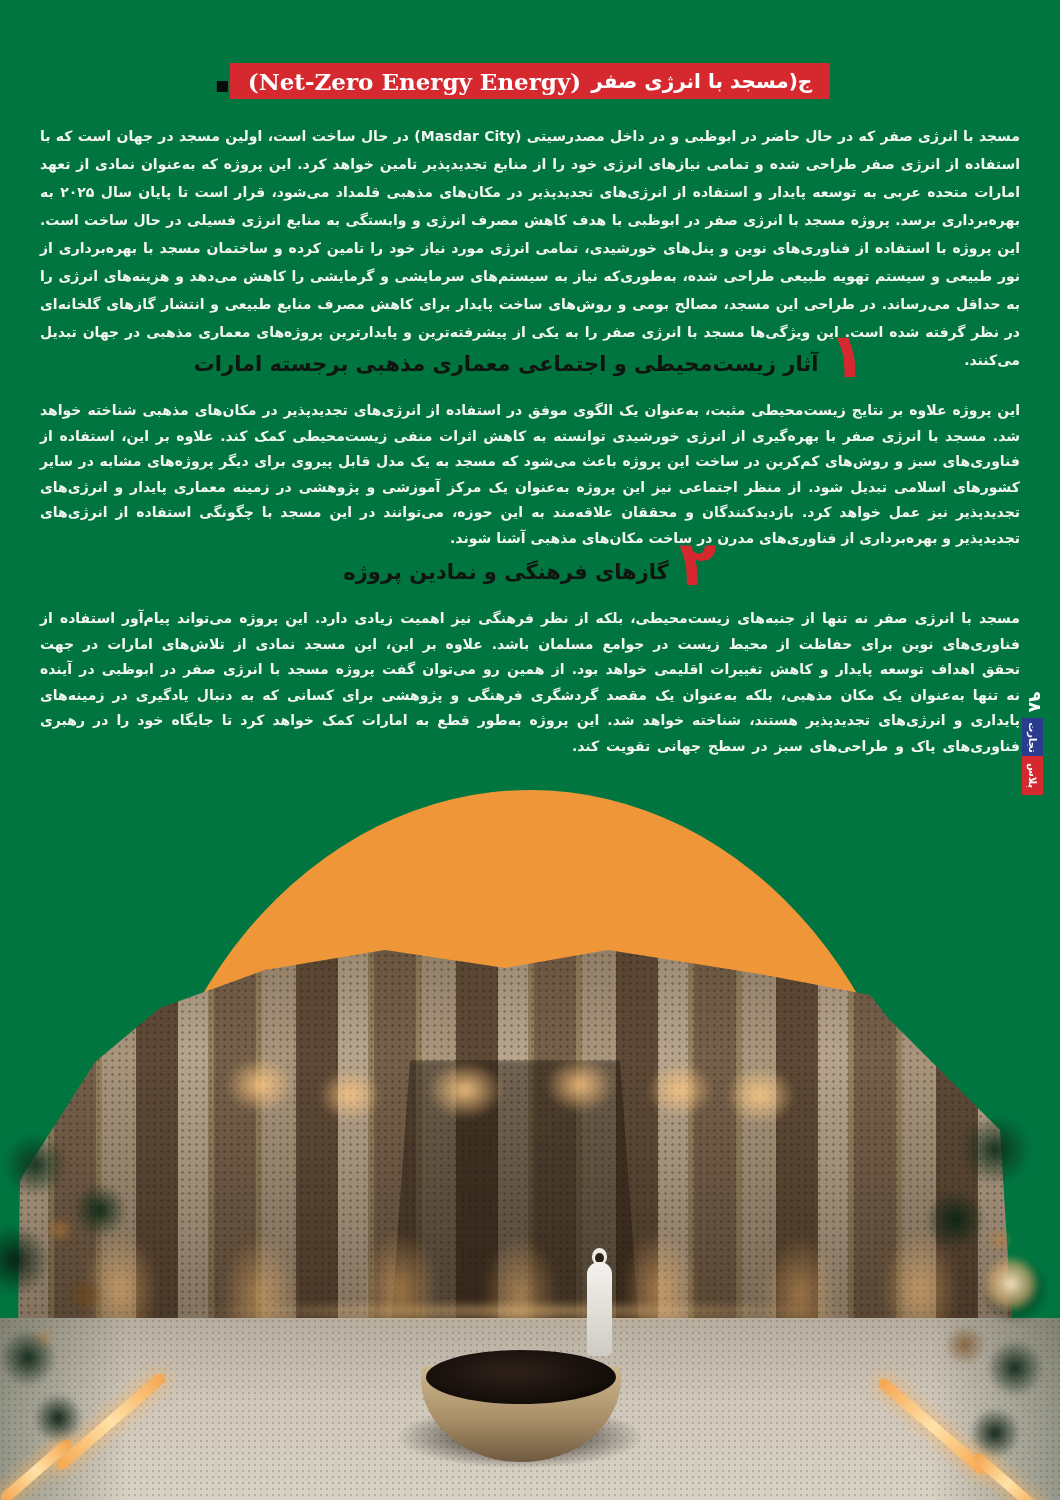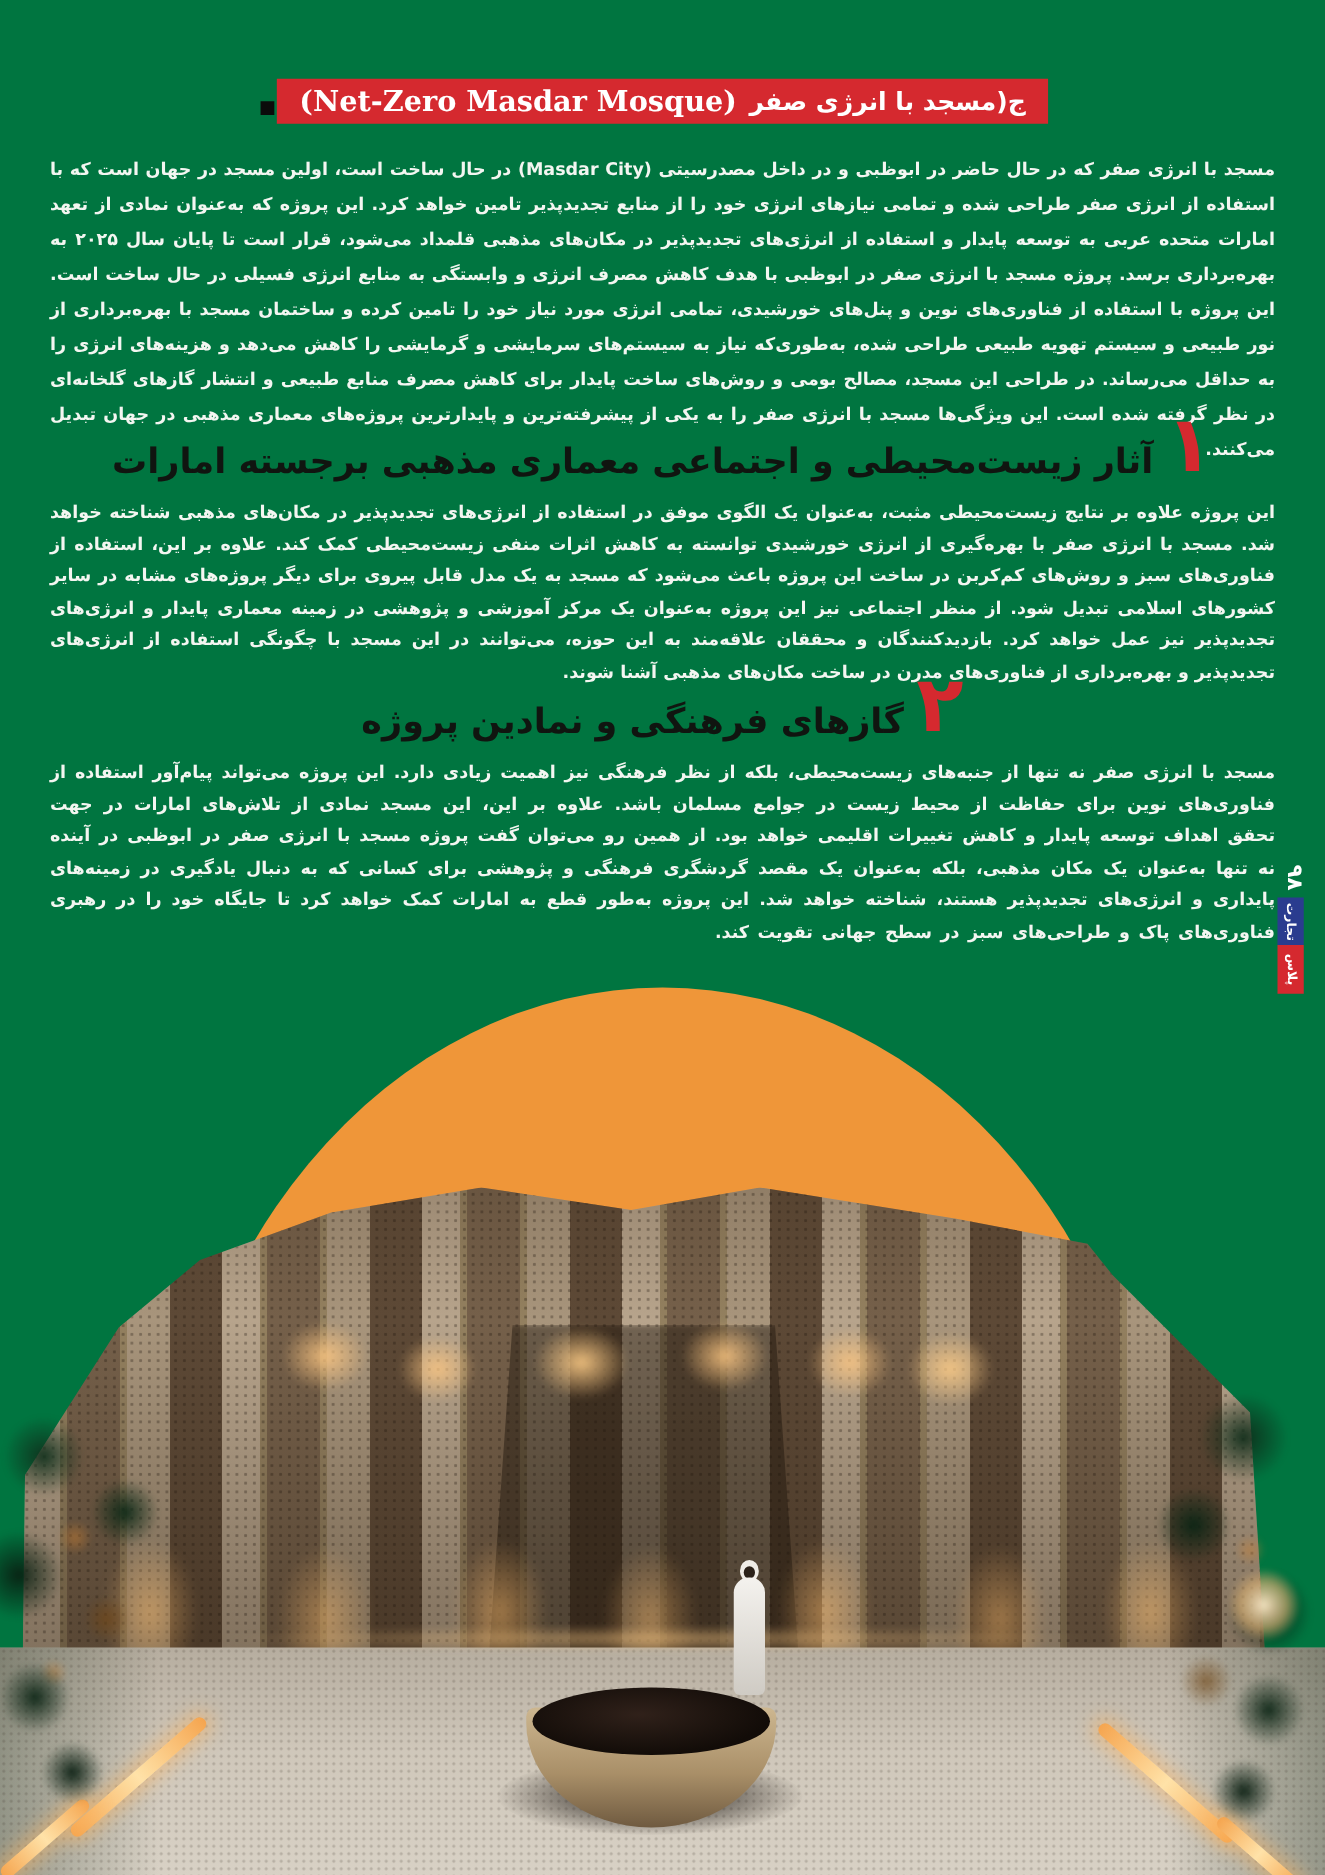--- a/index.html
+++ b/index.html
@@ -28,21 +28,21 @@
   .p2{top:384px; line-height:25.5px;}
   .p3{top:592px; line-height:25.5px; word-spacing:2px;}
   
   .section-head{
     position:absolute; left:0; width:100%;
     display:flex; justify-content:center; align-items:flex-start; gap:10px;
     direction:rtl;
   }
   .h1{top:328px;} .h2{top:536px;}
   .section-num{color:#d5292f; font-size:62px; line-height:56px; font-weight:bold;}
-  .section-title{font-size:28px; font-weight:bold; color:#101510; margin-top:24px;}
+  .section-title{font-size:21px; font-weight:bold; color:#101510; margin-top:24px;}
   
   .page-num{
     position:absolute; top:692px; right:14px; color:#ffffff;
     font-size:17px; font-weight:bold; transform:rotate(90deg);
   }
   .badge{position:absolute; top:718px; right:17px; width:21px; height:77px;}
   .badge-half{width:100%; display:flex; align-items:center; justify-content:center; overflow:visible;}
   .badge-top{height:38px; background:#2a3c8f;}
   .badge-bottom{height:39px; background:#d5292f;}
   .badge-half span{
@@ -179,21 +179,21 @@
   }
 </style>
 </head>
 <body>
 
 <div class="page">
 
   <div class="title-bar">
     <span class="title-square"></span>
     <span class="title-fa">ج(مسجد با انرژی صفر</span>
-    <span class="title-en">(Net-Zero Masdar Mosque)</span>
+    <span class="title-en">(Net-Zero Energy Energy)</span>
   </div>
 
   <p class="para p1">مسجد با انرژی صفر که در حال حاضر در ابوظبی و در داخل مصدرسیتی (Masdar City) در حال ساخت است، اولین مسجد در جهان است که با استفاده از انرژی صفر طراحی شده و تمامی نیازهای انرژی خود را از منابع تجدیدپذیر تامین خواهد کرد. این پروژه که به‌عنوان نمادی از تعهد امارات متحده عربی به توسعه پایدار و استفاده از انرژی‌های تجدیدپذیر در مکان‌های مذهبی قلمداد می‌شود، قرار است تا پایان سال ۲۰۲۵ به بهره‌برداری برسد. پروژه مسجد با انرژی صفر در ابوظبی با هدف کاهش مصرف انرژی و وابستگی به منابع انرژی فسیلی در حال ساخت است. این پروژه با استفاده از فناوری‌های نوین و پنل‌های خورشیدی، تمامی انرژی مورد نیاز خود را تامین کرده و ساختمان مسجد با بهره‌برداری از نور طبیعی و سیستم تهویه طبیعی طراحی شده، به‌طوری‌که نیاز به سیستم‌های سرمایشی و گرمایشی را کاهش می‌دهد و هزینه‌های انرژی را به حداقل می‌رساند. در طراحی این مسجد، مصالح بومی و روش‌های ساخت پایدار برای کاهش مصرف منابع طبیعی و انتشار گازهای گلخانه‌ای در نظر گرفته شده است. این ویژگی‌ها مسجد با انرژی صفر را به یکی از پیشرفته‌ترین و پایدارترین پروژه‌های معماری مذهبی در جهان تبدیل می‌کنند.</p>
 
   <div class="section-head h1">
     <span class="section-num">۱</span>
     <span class="section-title">آثار زیست‌محیطی و اجتماعی معماری مذهبی برجسته امارات</span>
   </div>
 
   <p class="para p2">این پروژه علاوه بر نتایج زیست‌محیطی مثبت، به‌عنوان یک الگوی موفق در استفاده از انرژی‌های تجدیدپذیر در مکان‌های مذهبی شناخته خواهد شد. مسجد با انرژی صفر با بهره‌گیری از انرژی خورشیدی توانسته به کاهش اثرات منفی زیست‌محیطی کمک کند. علاوه بر این، استفاده از فناوری‌های سبز و روش‌های کم‌کربن در ساخت این پروژه باعث می‌شود که مسجد به یک مدل قابل پیروی برای دیگر پروژه‌های مشابه در سایر کشورهای اسلامی تبدیل شود. از منظر اجتماعی نیز این پروژه به‌عنوان یک مرکز آموزشی و پژوهشی در زمینه معماری پایدار و انرژی‌های تجدیدپذیر نیز عمل خواهد کرد. بازدیدکنندگان و محققان علاقه‌مند به این حوزه، می‌توانند در این مسجد با چگونگی استفاده از انرژی‌های تجدیدپذیر و بهره‌برداری از فناوری‌های مدرن در ساخت مکان‌های مذهبی آشنا شوند.</p>

